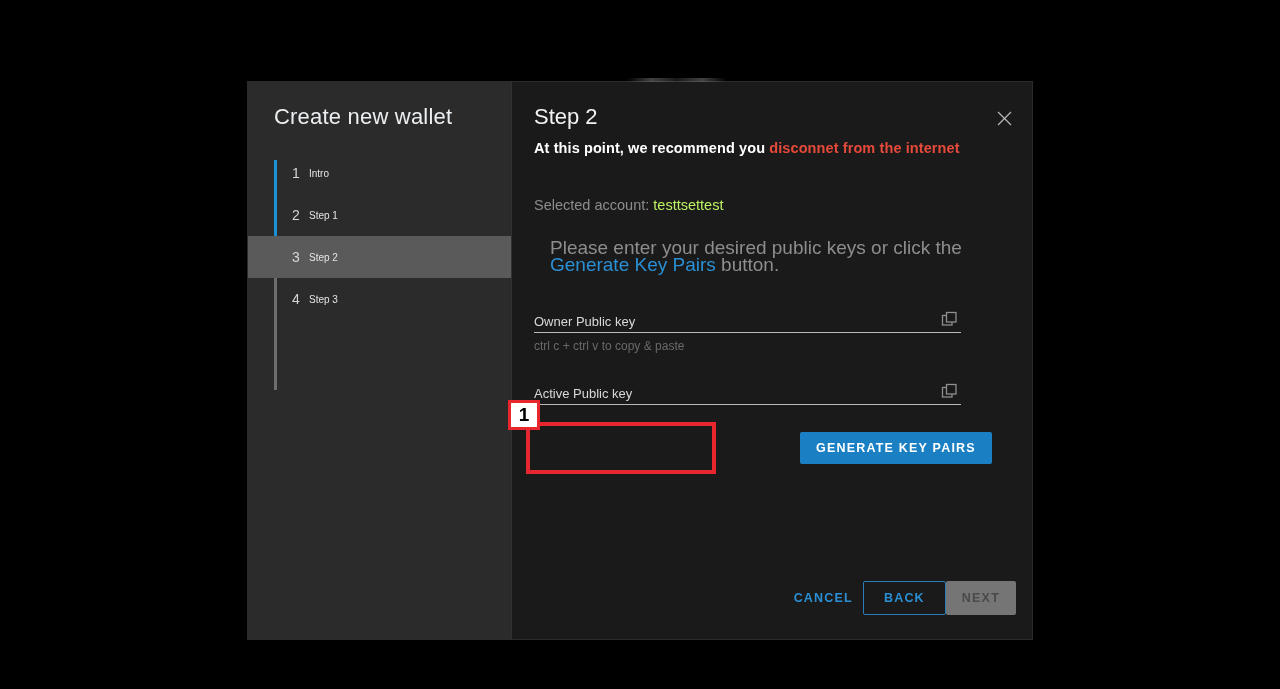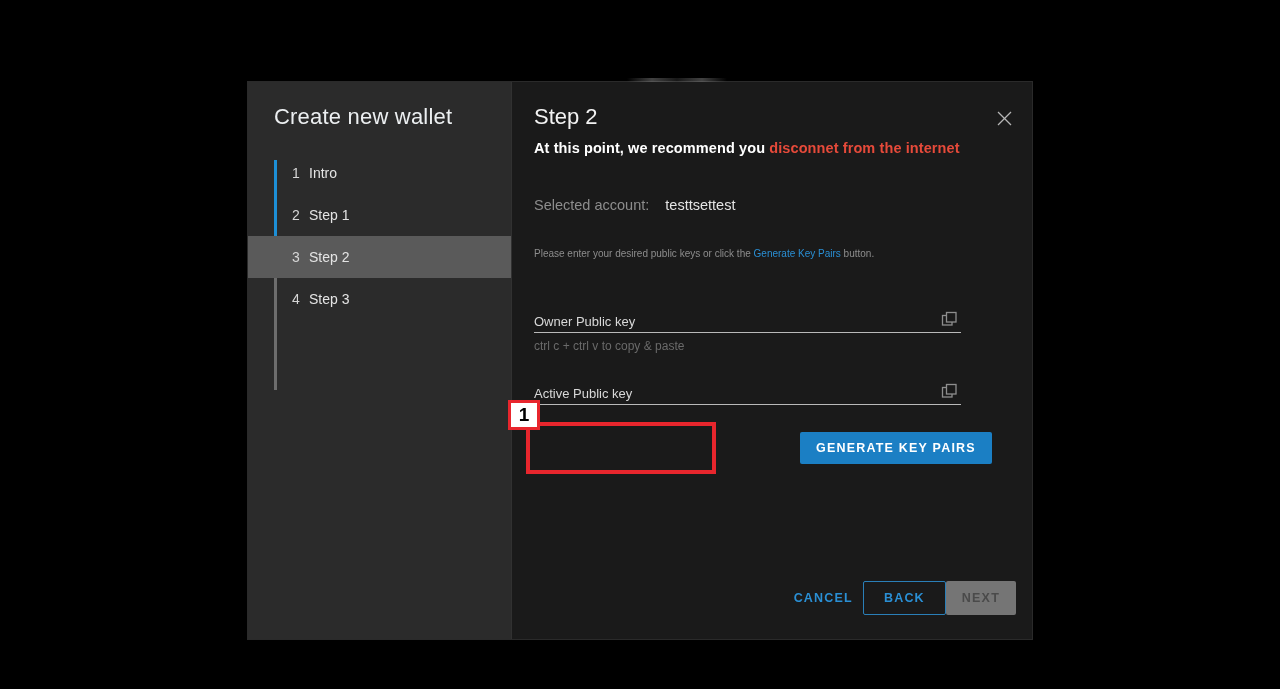--- a/index.html
+++ b/index.html
@@ -66,21 +66,21 @@
     align-items: center;
     padding-left: 44px;
   }
   .step-row.active { background: #5a5a5a; }
   .step-num {
     font-size: 14px;
     color: #d6d6d6;
     width: 17px;
   }
   .step-label {
-    font-size: 14px;
+    font-size: 10px;
     color: #e4e4e4;
   }
 
   
   .main {
     flex: 1;
     position: relative;
     background: #1a1a1a;
     border-left: 1px solid #313131;
   }
@@ -108,28 +108,28 @@
     letter-spacing: .1px;
   }
   .recommend .warn { color: #e64a3a; }
 
   .selected-acct {
     position: absolute;
     left: 22px; top: 115px;
     font-size: 14.5px;
     color: #8d8d8d;
   }
-  .selected-acct .acct-link { color: #e5e5e5; margin-left: 12px; }
+  .selected-acct .acct-link { color: #bef264; }
 
   .instructions {
     position: absolute;
-    left: 22px; top: 157px;
+    left: 38px; top: 157px;
     width: 455px;
-    font-size: 10px;
-    line-height: 30px;
+    font-size: 19px;
+    line-height: 17px;
     color: #8d8d8d;
   }
   .instructions .gk-link { color: #2a8fd4; }
 
   
   .field {
     position: absolute;
     left: 22px;
     width: 427px;
   }

